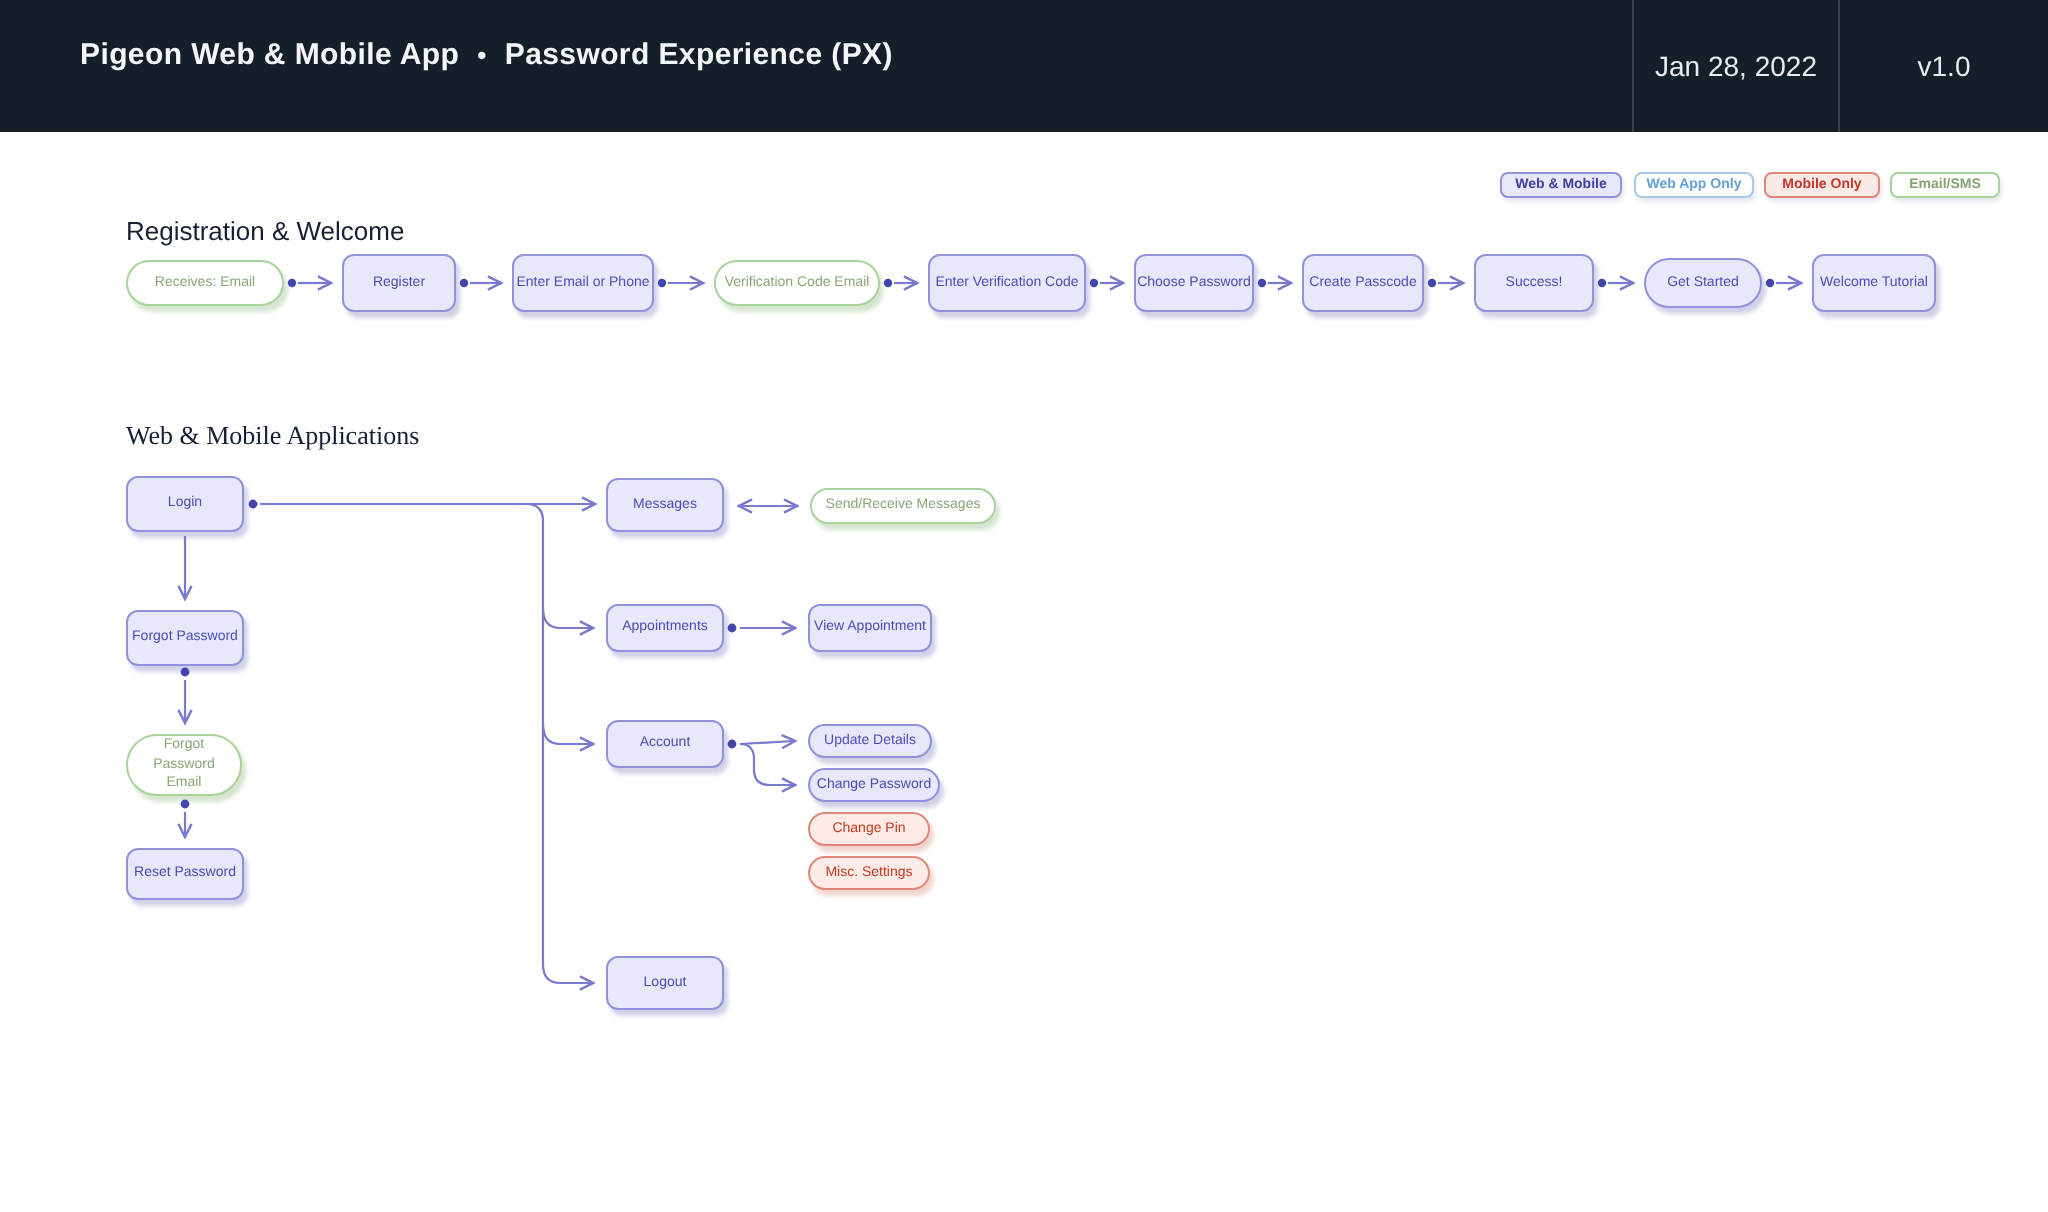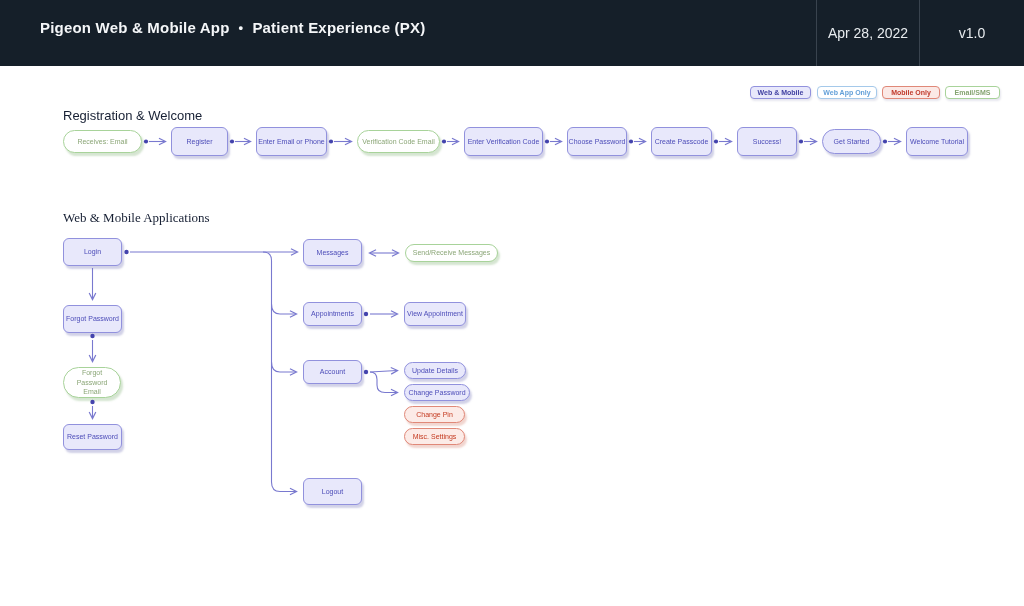--- a/index.html
+++ b/index.html
@@ -61,23 +61,23 @@
 </style>
 </head>
 <body>
 
 <div class="canvas">
 
   <div class="header">
     <div class="header-title">
       <span>Pigeon Web &amp; Mobile App</span>
       <span class="bullet">•</span>
-      <span>Patient Experience (PX)</span>
+      <span>Password Experience (PX)</span>
     </div>
-    <div class="header-cell header-date">Apr 28, 2022</div>
+    <div class="header-cell header-date">Jan 28, 2022</div>
     <div class="header-cell header-version">v1.0</div>
   </div>
 
   <div class="legend">
     <div class="chip chip-purple" style="left:750px; width:61px;">Web &amp; Mobile</div>
     <div class="chip chip-blue" style="left:817px; width:60px;">Web App Only</div>
     <div class="chip chip-red" style="left:882px; width:58px;">Mobile Only</div>
     <div class="chip chip-green" style="left:945px; width:55px;">Email/SMS</div>
   </div>
 

